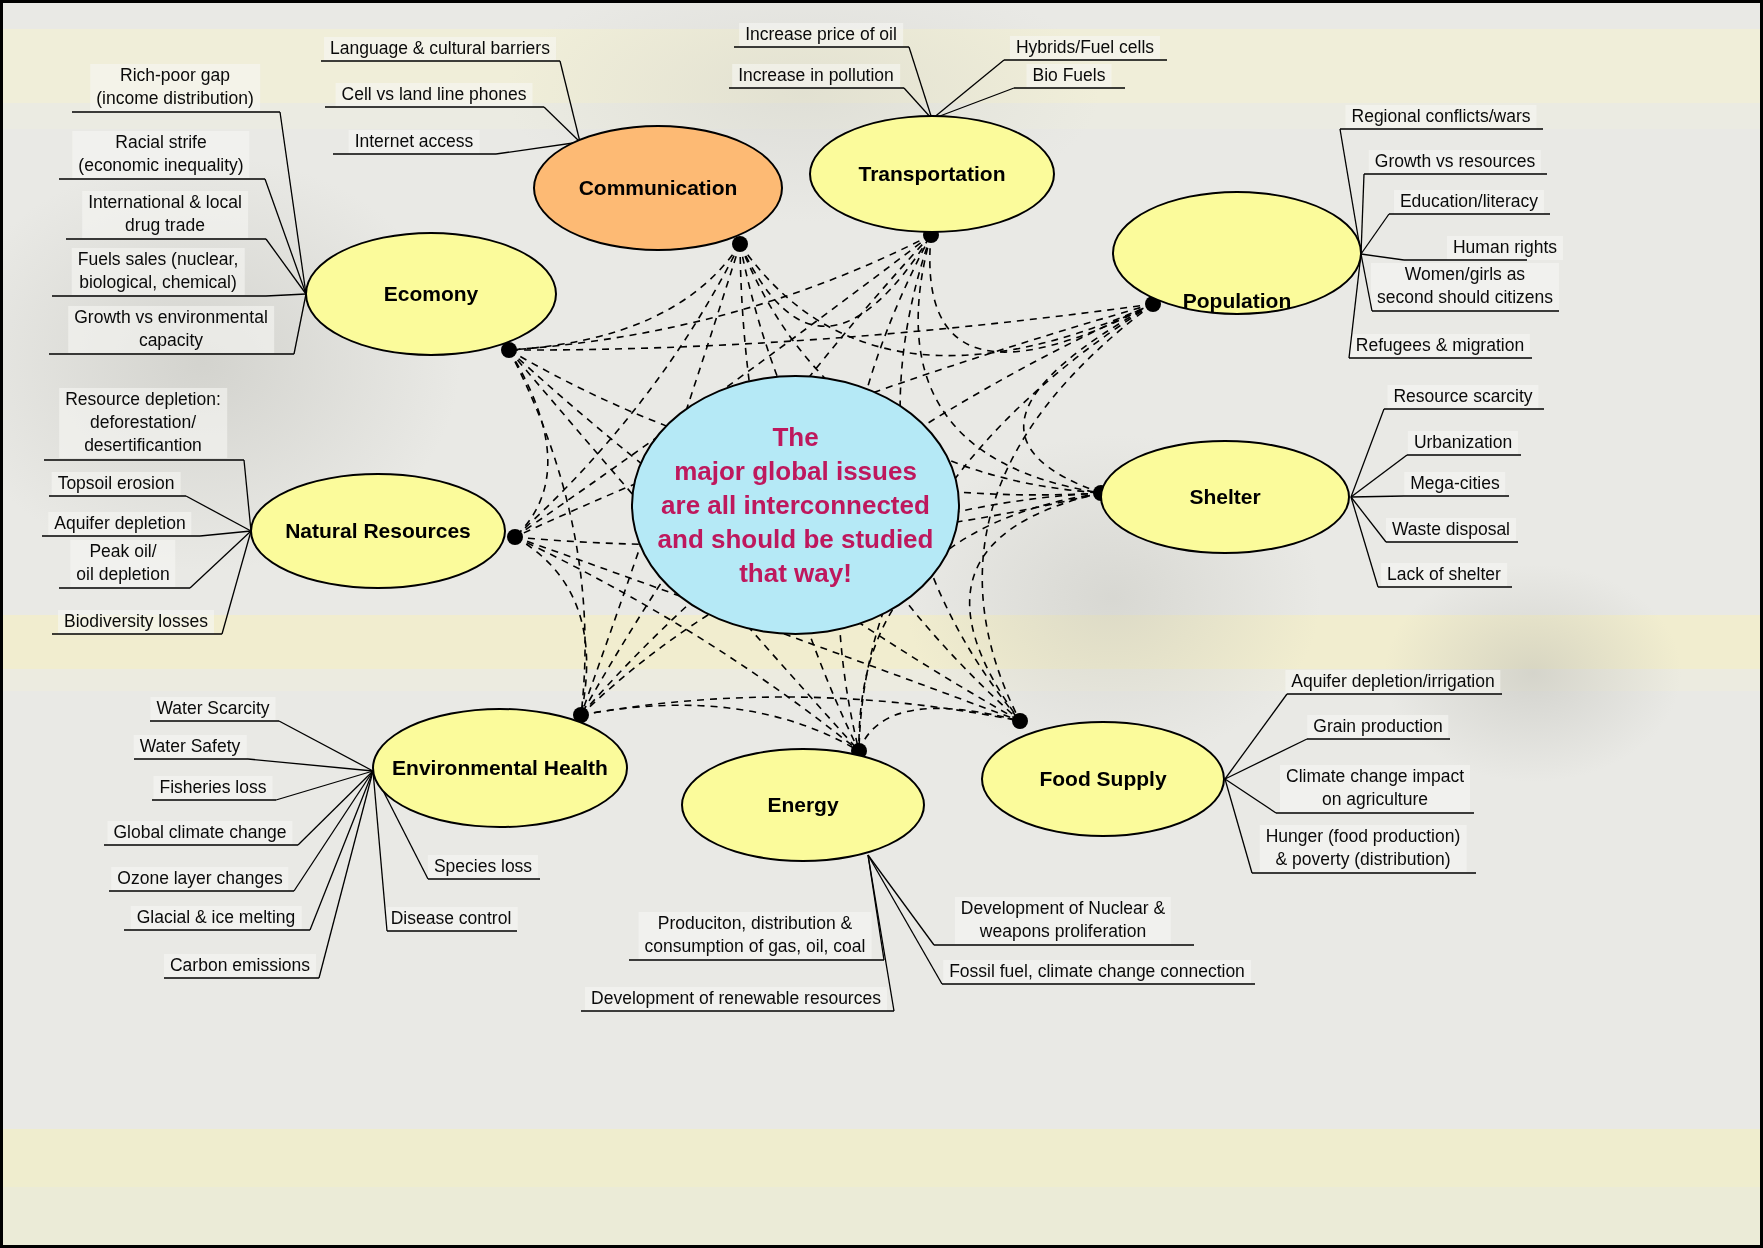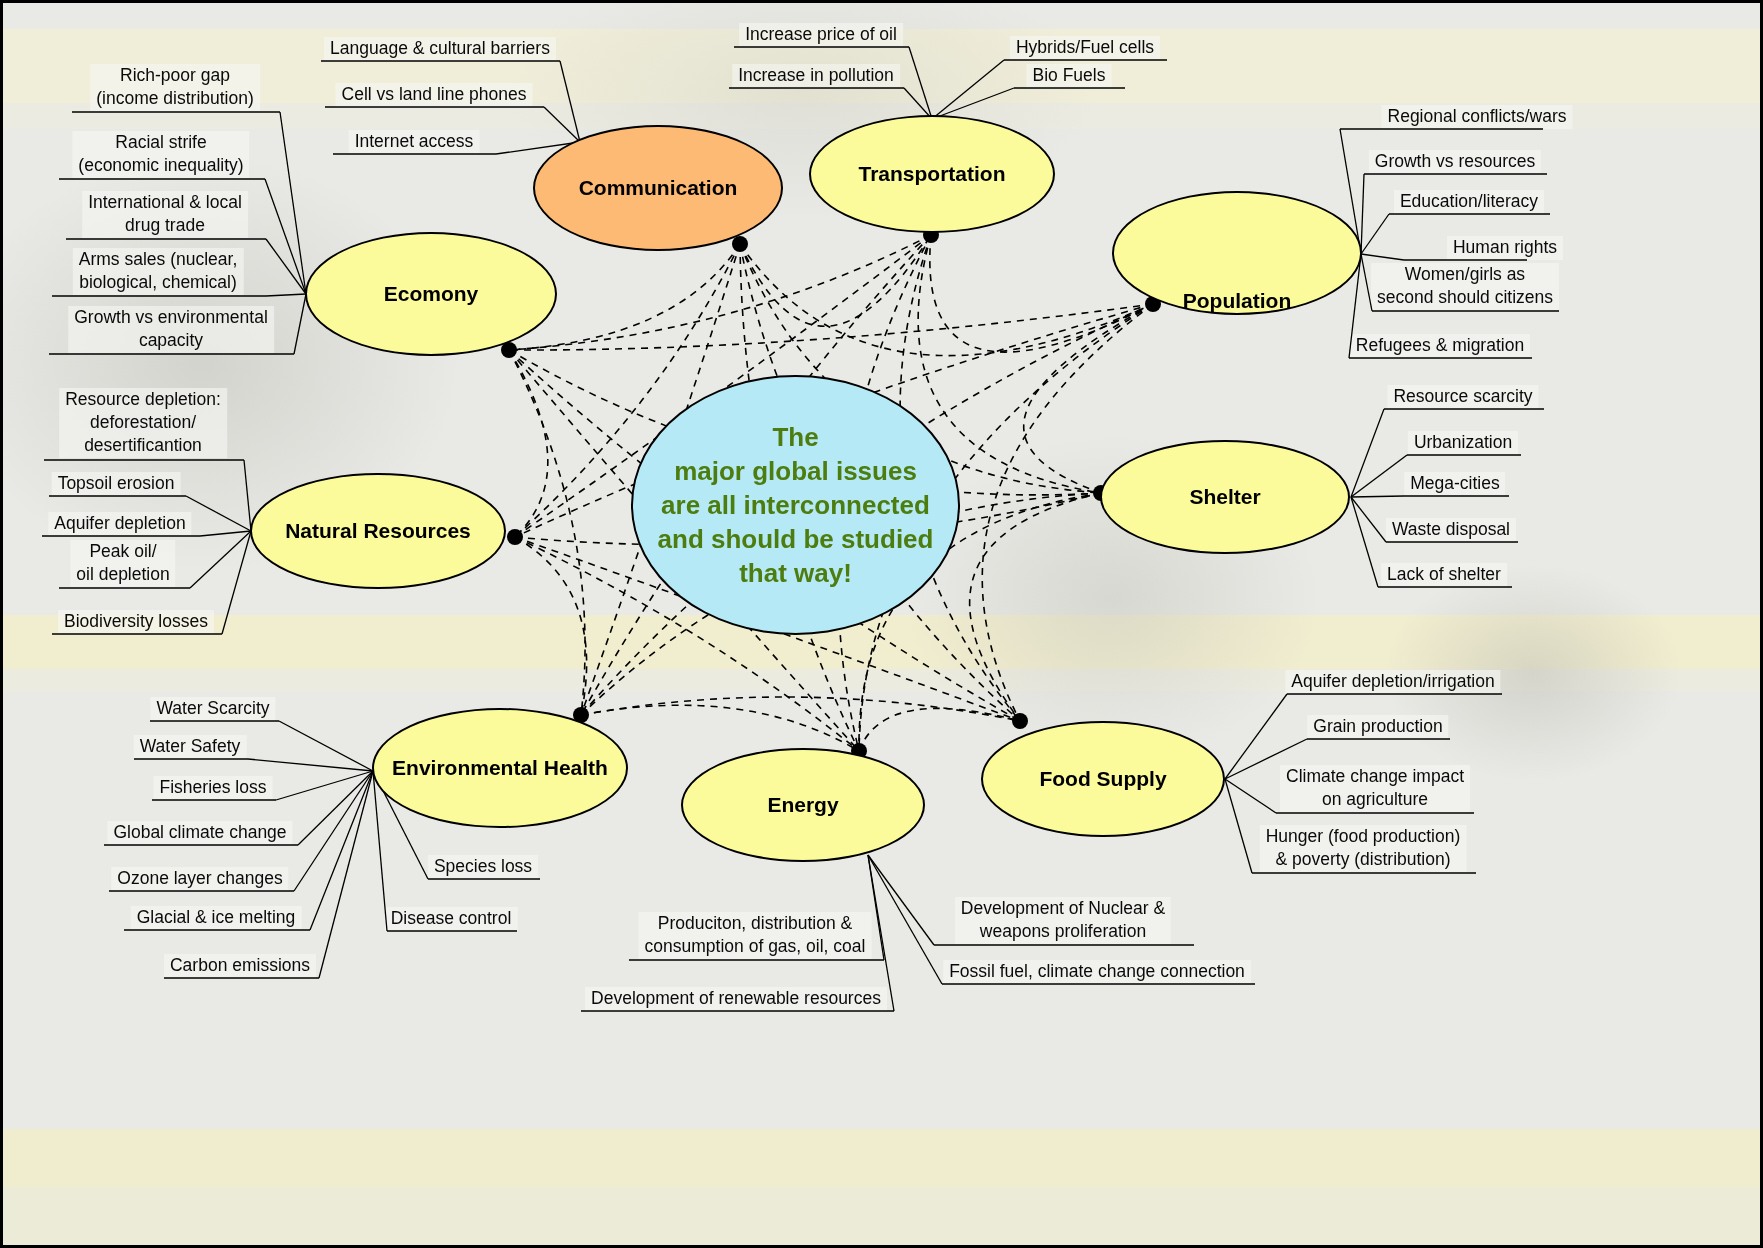--- a/index.html
+++ b/index.html
@@ -20,21 +20,21 @@
   .node{
     position:absolute;box-sizing:border-box;
     background:#FBFB9B;border:2.5px solid #000;border-radius:50%;
     display:flex;align-items:center;justify-content:center;
     text-align:center;font-weight:bold;font-size:21px;color:#000;
   }
   #center-ellipse{
     position:absolute;left:628px;top:372px;width:325px;height:256px;
     background:#B5E9F6;border:2px solid #000;border-radius:50%;
     display:flex;flex-direction:column;align-items:center;justify-content:center;
-    font-weight:bold;font-size:26px;line-height:34px;color:#4d7c0f;text-align:center;
+    font-weight:bold;font-size:26px;line-height:34px;color:#be185d;text-align:center;
   }
 </style>
 </head>
 <body>
 
 <div id="canvas">
 
   <div class="band" style="top:26px;height:74px;background:#f2f0d4;opacity:.7;"></div>
   <div class="band" style="top:100px;height:26px;background:#eeeedd;opacity:.45;"></div>
   <div class="band" style="top:612px;height:54px;background:#f2eec9;opacity:.8;"></div>
@@ -47,34 +47,34 @@
   <div class="shade" style="left:500px;top:-40px;width:600px;height:260px;background:radial-gradient(ellipse at center, rgba(205,205,198,0.4), rgba(205,205,198,0) 70%);"></div>
 
   <div id="labels-layer">
       <div class="diagram-label" style="left: 437px; top: 34px;">Language &amp; cultural barriers</div>
       <div class="diagram-label" style="left: 431px; top: 80px;">Cell vs land line phones</div>
       <div class="diagram-label" style="left: 411px; top: 127px;">Internet access</div>
       <div class="diagram-label" style="left: 818px; top: 20px;">Increase price of oil</div>
       <div class="diagram-label" style="left: 813px; top: 61px;">Increase in pollution</div>
       <div class="diagram-label" style="left: 1082px; top: 33px;">Hybrids/Fuel cells</div>
       <div class="diagram-label" style="left: 1066px; top: 61px;">Bio Fuels</div>
-      <div class="diagram-label" style="left: 1438px; top: 102px; margin-left: 36px;">Regional conflicts/wars</div>
+      <div class="diagram-label" style="left: 1438px; top: 102px;">Regional conflicts/wars</div>
       <div class="diagram-label" style="left: 1452px; top: 147px;">Growth vs resources</div>
       <div class="diagram-label" style="left: 1466px; top: 187px;">Education/literacy</div>
       <div class="diagram-label" style="left: 1462px; top: 233px; margin-left: 40px;">Human rights</div>
       <div class="diagram-label" style="left: 1462px; top: 260px;">Women/girls as
 second should citizens</div>
       <div class="diagram-label" style="left: 1437px; top: 331px;">Refugees &amp; migration</div>
       <div class="diagram-label" style="left: 172px; top: 61px;">Rich-poor gap
 (income distribution)</div>
       <div class="diagram-label" style="left: 158px; top: 128px;">Racial strife
 (economic inequality)</div>
       <div class="diagram-label" style="left: 162px; top: 188px;">International &amp; local
 drug trade</div>
-      <div class="diagram-label" style="left: 155px; top: 245px;">Arms sales (nuclear,
+      <div class="diagram-label" style="left: 155px; top: 245px;">Fuels sales (nuclear,
 biological, chemical)</div>
       <div class="diagram-label" style="left: 168px; top: 303px;">Growth vs environmental
 capacity</div>
       <div class="diagram-label" style="left: 140px; top: 385px;">Resource depletion:
 deforestation/
 desertificantion</div>
       <div class="diagram-label" style="left: 113px; top: 469px;">Topsoil erosion</div>
       <div class="diagram-label" style="left: 117px; top: 509px;">Aquifer depletion</div>
       <div class="diagram-label" style="left: 120px; top: 537px;">Peak oil/
 oil depletion</div>

